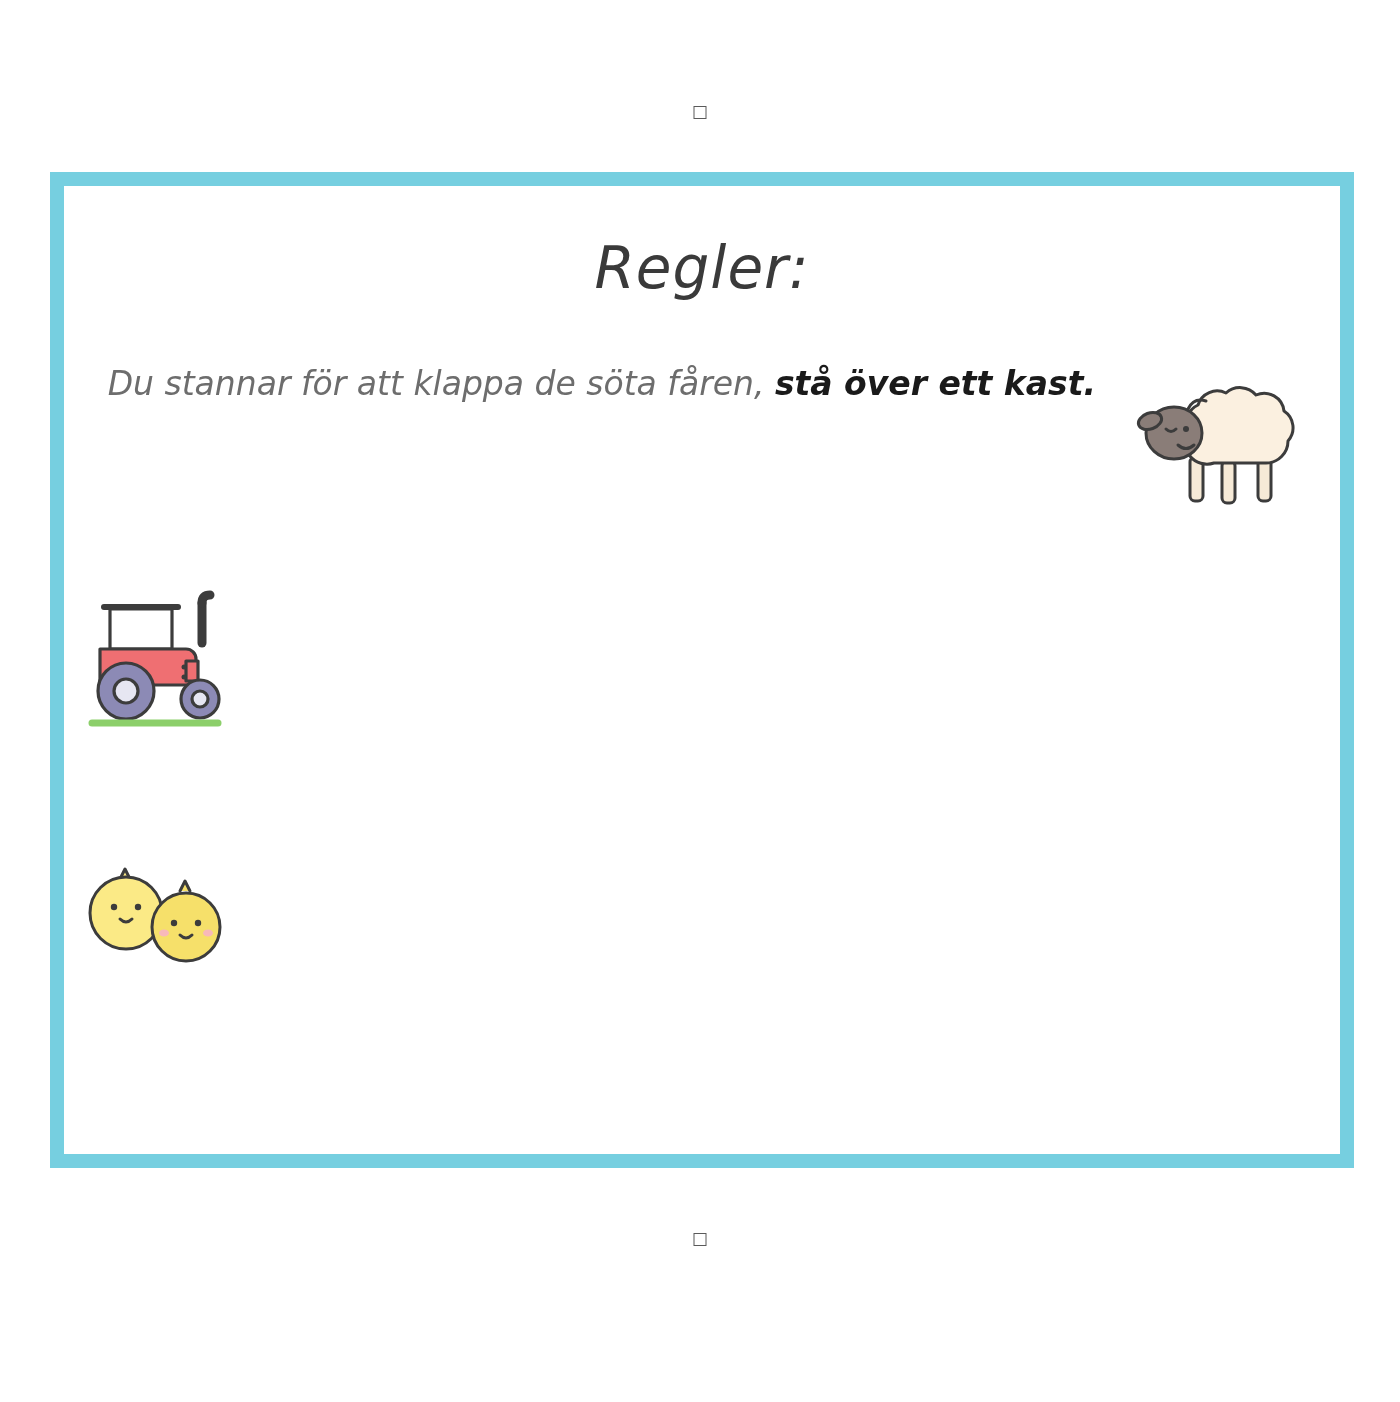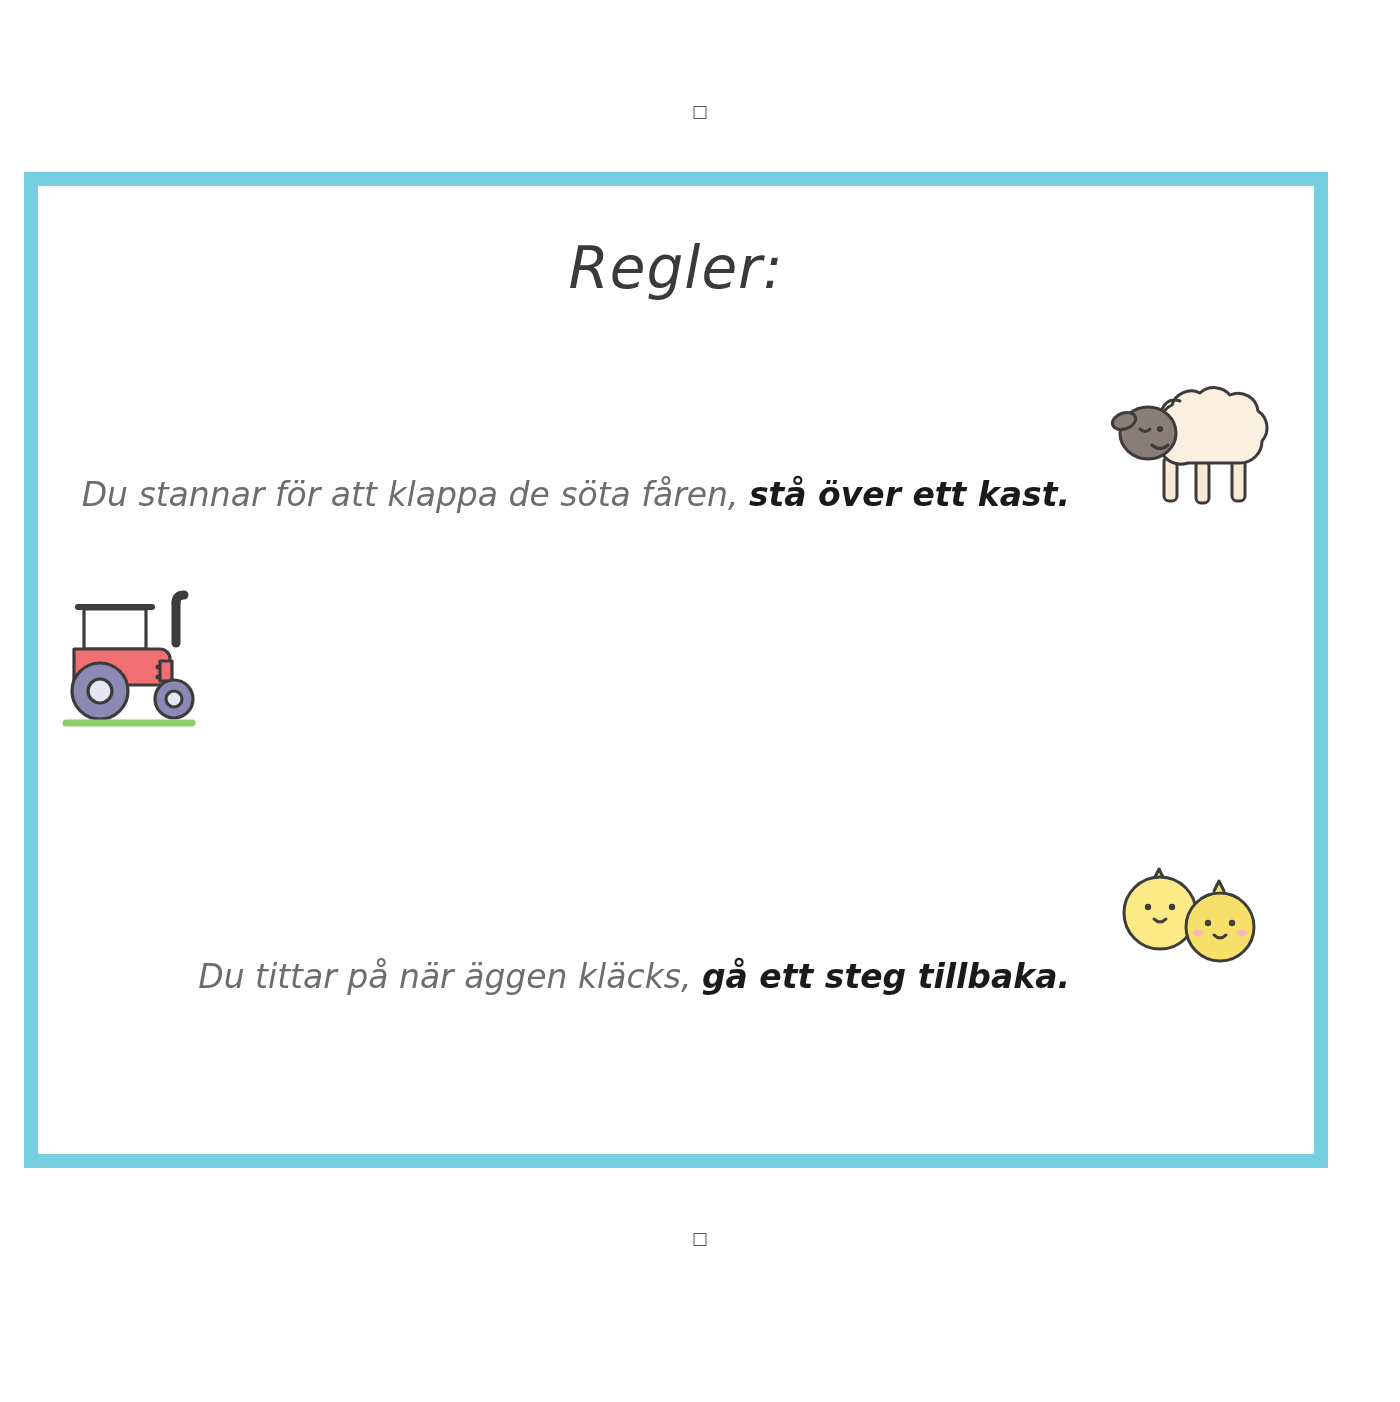--- a/index.html
+++ b/index.html
@@ -24,21 +24,21 @@
     border: 1px solid #5a5a5a;
     left: 50%;
     transform: translateX(-50%);
   }
   .handle.top    { top: 106px; }
   .handle.bottom { top: 1233px; }
 
   
   .slide {
     position: absolute;
-    left: 24px;
+    left: 50px;
     top: 172px;
     width: 1304px;
     height: 996px;
     box-sizing: border-box;
     border: 14px solid #76cfe0;
     background: #ffffff;
   }
 
   .slide-inner {
     position: relative;
@@ -59,21 +59,21 @@
     letter-spacing: 1px;
   }
 
   
   .rule-row {
     position: absolute;
     left: 0;
     width: 100%;
     height: 150px;
     display: flex;
-    align-items: flex-end;
+    align-items: flex-start;
   }
   .rule-row.r1 { top: 178px; }
   .rule-row.r2 { top: 400px; }
   .rule-row.r3 { top: 660px; }
 
   .rule-text {
     flex: 1 1 auto;
     text-align: right;
     padding-right: 28px;
     font-family: "DejaVu Sans", sans-serif;
@@ -162,24 +162,20 @@
             <circle cx="126" cy="118" r="19" fill="#8c8ab5"></circle>
             <circle cx="126" cy="118" r="8" fill="#e6e6f2"></circle>
 
             <path d="M18 142 h126" fill="none" stroke="#8ccf6a" stroke-width="7"></path>
           </g>
         </svg>
       </div>
     </div>
 
     <div class="rule-row r3">
-      <div class="rule-text">
-        <span>Du tittar på när äggen kläcks,</span>
-        <span class="bold">gå ett steg tillbaka.</span>
-      </div>
       <div class="rule-icon">
         <svg width="170" height="120" viewBox="0 0 170 120" xmlns="http://www.w3.org/2000/svg">
           <g stroke="#3c3c3c" stroke-width="3" stroke-linecap="round" stroke-linejoin="round">
 
             <path d="M46 18 l5 -10 l5 10" fill="#fbea86"></path>
             <circle cx="52" cy="52" r="36" fill="#fbea86"></circle>
             <circle cx="40" cy="46" r="3.2" fill="#3c3c3c" stroke="none"></circle>
             <circle cx="64" cy="46" r="3.2" fill="#3c3c3c" stroke="none"></circle>
             <path d="M46 58 q6 6 12 0" fill="none"></path>
 

